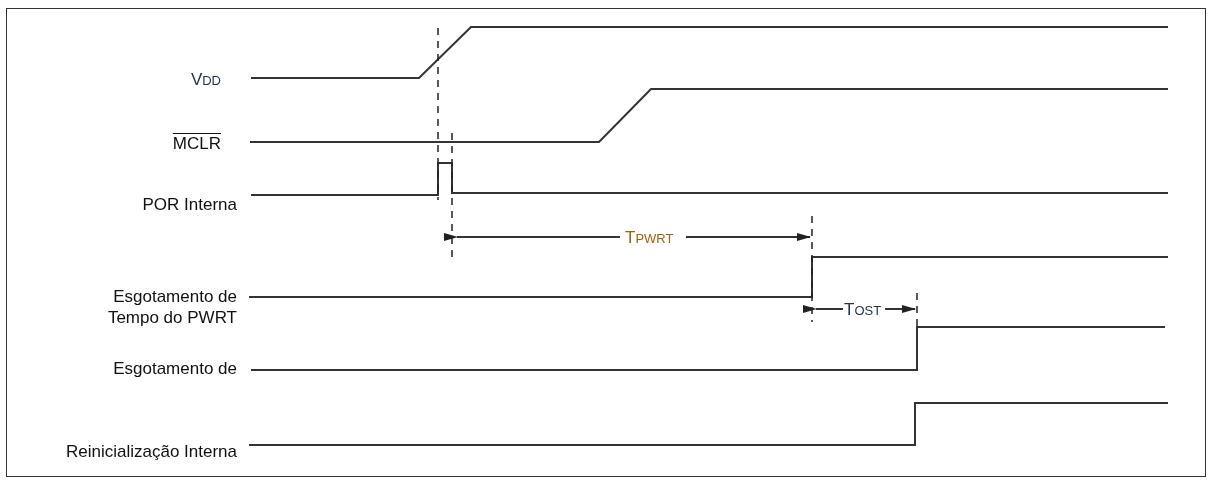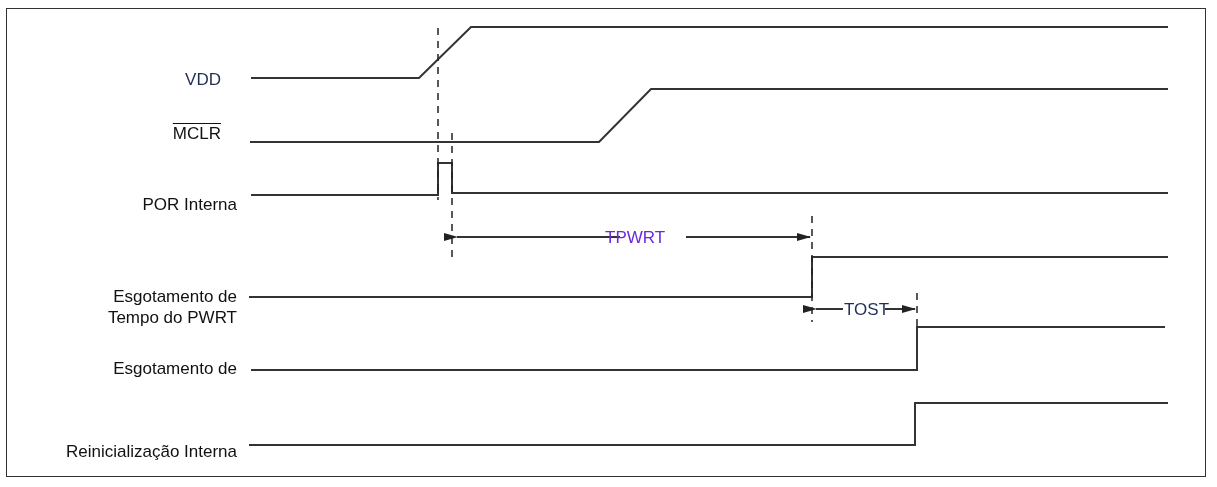--- a/index.html
+++ b/index.html
@@ -1,20 +1,20 @@
 <!DOCTYPE html>
 <html><head>
   <meta charset="utf-8">
   <style>
     html, body { margin: 0; padding: 0; background: #ffffff; }
     body { width: 1217px; height: 487px; position: relative; overflow: hidden; font-family: "Liberation Sans", sans-serif; }
     #frame { position: absolute; left: 6px; top: 8px; width: 1200px; height: 469px; border: 1px solid #333333; box-sizing: border-box; }
     svg { position: absolute; left: 0; top: 0; }
     .lbl { position: absolute; font-family: "Liberation Sans", sans-serif; font-size: 17px; color: #111111; text-align: right; line-height: 21px; white-space: nowrap; }
-    .sub { font-size: 17px; }
+    .sub { font-size: 13px; }
     .over { text-decoration: overline; }
   </style>
 </head>
 <body>
 
 <div id="frame"></div>
 
 <svg width="1217" height="487">
   <defs>
     <marker id="arrowR" markerWidth="14" markerHeight="8" refX="13" refY="4" orient="auto" markerUnits="userSpaceOnUse">
@@ -48,29 +48,29 @@
     <line x1="620" y1="237" x2="457" y2="237" marker-end="url(#arrowL)"></line>
     <line x1="686" y1="237" x2="810" y2="237" marker-end="url(#arrowR)"></line>
     <line x1="843" y1="309" x2="816" y2="309" marker-end="url(#arrowL)"></line>
     <line x1="885" y1="309" x2="915" y2="309" marker-end="url(#arrowR)"></line>
   </g>
 </svg>
 
 <div class="lbl" style="right:996px; top:69px; color:#1f2f55;">
   <span>V</span><span class="sub">DD</span>
 </div>
-<div class="lbl over" style="right:996px; top:123px;text-align:right;">MCLR</div>
+<div class="lbl over" style="right:996px; top:133px;text-align:right;">MCLR</div>
 <div class="lbl" style="right:980px; top:186px;margin-top:8px;">POR Interna</div>
 <div class="lbl" style="right:980px; top:286px;">
   <div>Esgotamento de</div>
   <div>Tempo do PWRT</div>
 </div>
 <div class="lbl" style="right:980px; top:358px;">
   <div>Esgotamento de</div>
 </div>
 <div class="lbl" style="right:980px; top:441px;">Reinicialização Interna</div>
 
-<div class="lbl" style="left:605px; top:227px; color:#6d28d9; text-align:right;">
+<div class="lbl" style="left:625px; top:227px; color:#a16207; text-align:right;">
   <span>T</span><span class="sub">PWRT</span>
 </div>
 <div class="lbl" style="left:844px; top:299px; color:#1f2f55; text-align:left;">
   <span>T</span><span class="sub">OST</span>
 </div>
 
 </body></html>

